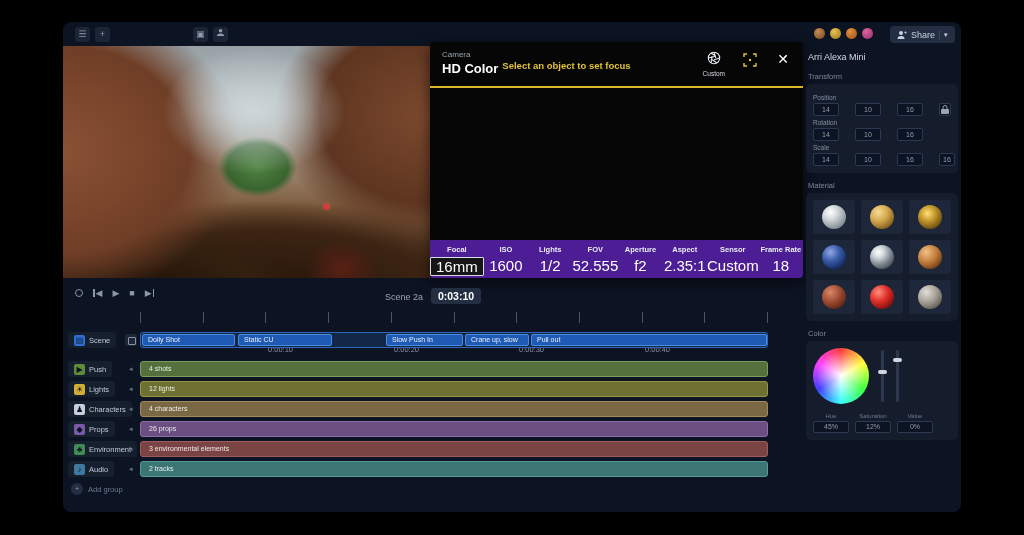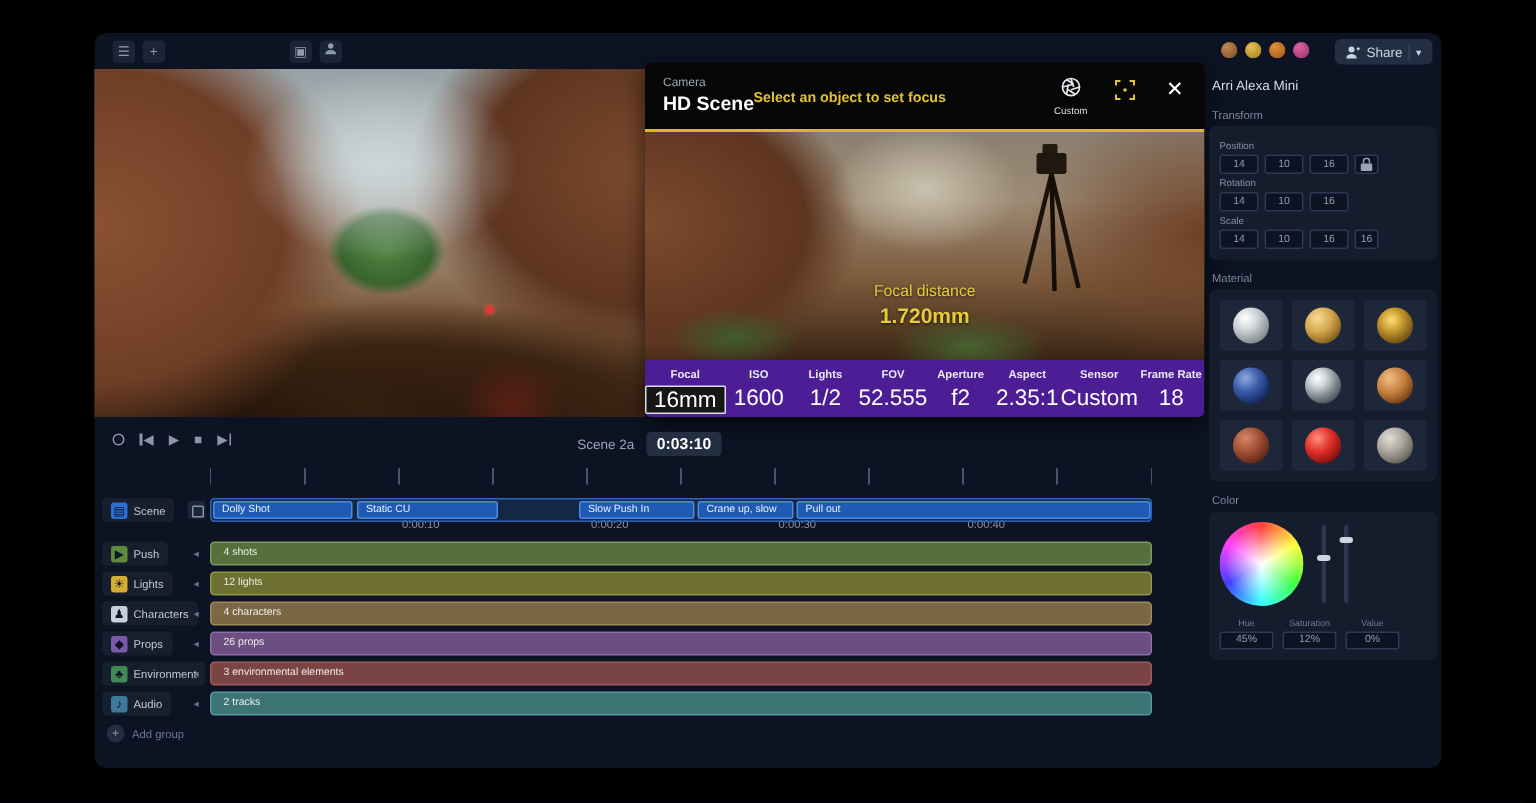--- a/index.html
+++ b/index.html
@@ -111,21 +111,21 @@
   .ag-icon { width:12px; height:12px; border-radius:50%; background:#232e42; color:#8a94a8;
     font-size:8px; line-height:12px; text-align:center; }
   .ag-label { font-size:7.5px; color:#76descr; color:#6e7a90; }
 
   
   .sidebar { position:absolute; left:743px; top:22px; width:152px; bottom:4px; }
   .sb-title { font-size:9px; color:#d4dae4; margin:8px 0 10px 2px; }
   .sb-sec { font-size:7.5px; color:#7e8798; margin:8px 0 3px 2px; }
   .panel { background:#151d2d; border-radius:5px; padding:7px; }
   .t-row-label { font-size:6.5px; color:#8791a4; margin:3px 0 2px; }
-  .t-inputs { display:flex; gap:4px; }
+  .t-inputs { display:flex; gap:16px; }
   .tin { width:26px; height:13px; background:#0c1322; border:1px solid #2b3952; border-radius:2px;
     color:#939db0; font-size:7px; text-align:center; font-family:"Liberation Sans",sans-serif; }
   .lockbox { width:16px; height:13px; background:#0c1322; border:1px solid #2b3952; border-radius:2px;
     display:flex; align-items:center; justify-content:center; cursor:pointer; }
   .mgrid { display:grid; grid-template-columns:repeat(3,1fr); gap:6px; }
   .mcell { height:34px; background:#1d2739; border-radius:3px; display:flex; align-items:center;
     justify-content:center; cursor:pointer; }
   .sphere { width:24px; height:24px; border-radius:50%; }
   .color-top { display:flex; gap:12px; align-items:flex-start; }
   .cwheel { width:56px; height:56px; border-radius:50%; cursor:pointer;
@@ -173,50 +173,37 @@
       <span style="font-size:7px">▾</span>
     </div>
   </div>
 
   <div class="viewport">
     <div class="gizmo"></div>
   </div>
 
   <div class="camera">
     <div class="cam-kicker">Camera</div>
-    <div class="cam-title">HD Scene</div>
+    <div class="cam-title">HD Color</div>
     <div class="cam-hint">Select an object to set focus</div>
     <div class="cam-ic cam-custom">
       <svg width="14" height="14" viewBox="0 0 14 14" fill="none" stroke="#e8ecf2" stroke-width="1.1">
         <circle cx="7" cy="7" r="5.7"></circle>
         <path d="M7 1.3 L8.8 7 M12.7 7 L7 8.8 M10 12 L5.2 8.8 M4 12 L5.2 5.2 M1.3 7 L8.8 5.2 M4 2 L8.8 5.2"></path>
       </svg>
       <div class="lbl">Custom</div>
     </div>
     <div class="cam-ic cam-focus">
       <svg width="14" height="14" viewBox="0 0 14 14" fill="none" stroke="#e3c235" stroke-width="1.4">
         <path d="M1 4 V1 H4 M10 1 H13 V4 M13 10 V13 H10 M4 13 H1 V10"></path>
         <circle cx="7" cy="7" r="1.2" fill="#e3c235" stroke="none"></circle>
       </svg>
     </div>
     <div class="cam-ic cam-close">✕</div>
     <div class="cam-rule"></div>
-    <div class="cam-preview">
-      <svg class="tripod" width="70" height="110" viewBox="0 0 70 110">
-        <rect x="30" y="2" width="10" height="7" rx="1" fill="#241a10"></rect>
-        <rect x="26" y="8" width="20" height="14" rx="2" fill="#20170e"></rect>
-        <line x1="36" y1="22" x2="18" y2="95" stroke="#1a120a" stroke-width="3"></line>
-        <line x1="36" y1="22" x2="54" y2="98" stroke="#1a120a" stroke-width="3"></line>
-        <line x1="36" y1="22" x2="38" y2="100" stroke="#140e07" stroke-width="3"></line>
-      </svg>
-      <div class="focal-overlay">
-        <div class="fo-label">Focal distance</div>
-        <div class="fo-value">1.720mm</div>
-      </div>
-    </div>
     <div class="cam-params">
       <div class="param selected">
         <div class="p-label">Focal</div>
         <div class="p-value">16mm</div>
       </div>
       <div class="param">
         <div class="p-label">ISO</div>
         <div class="p-value">1600</div>
       </div>
       <div class="param">

